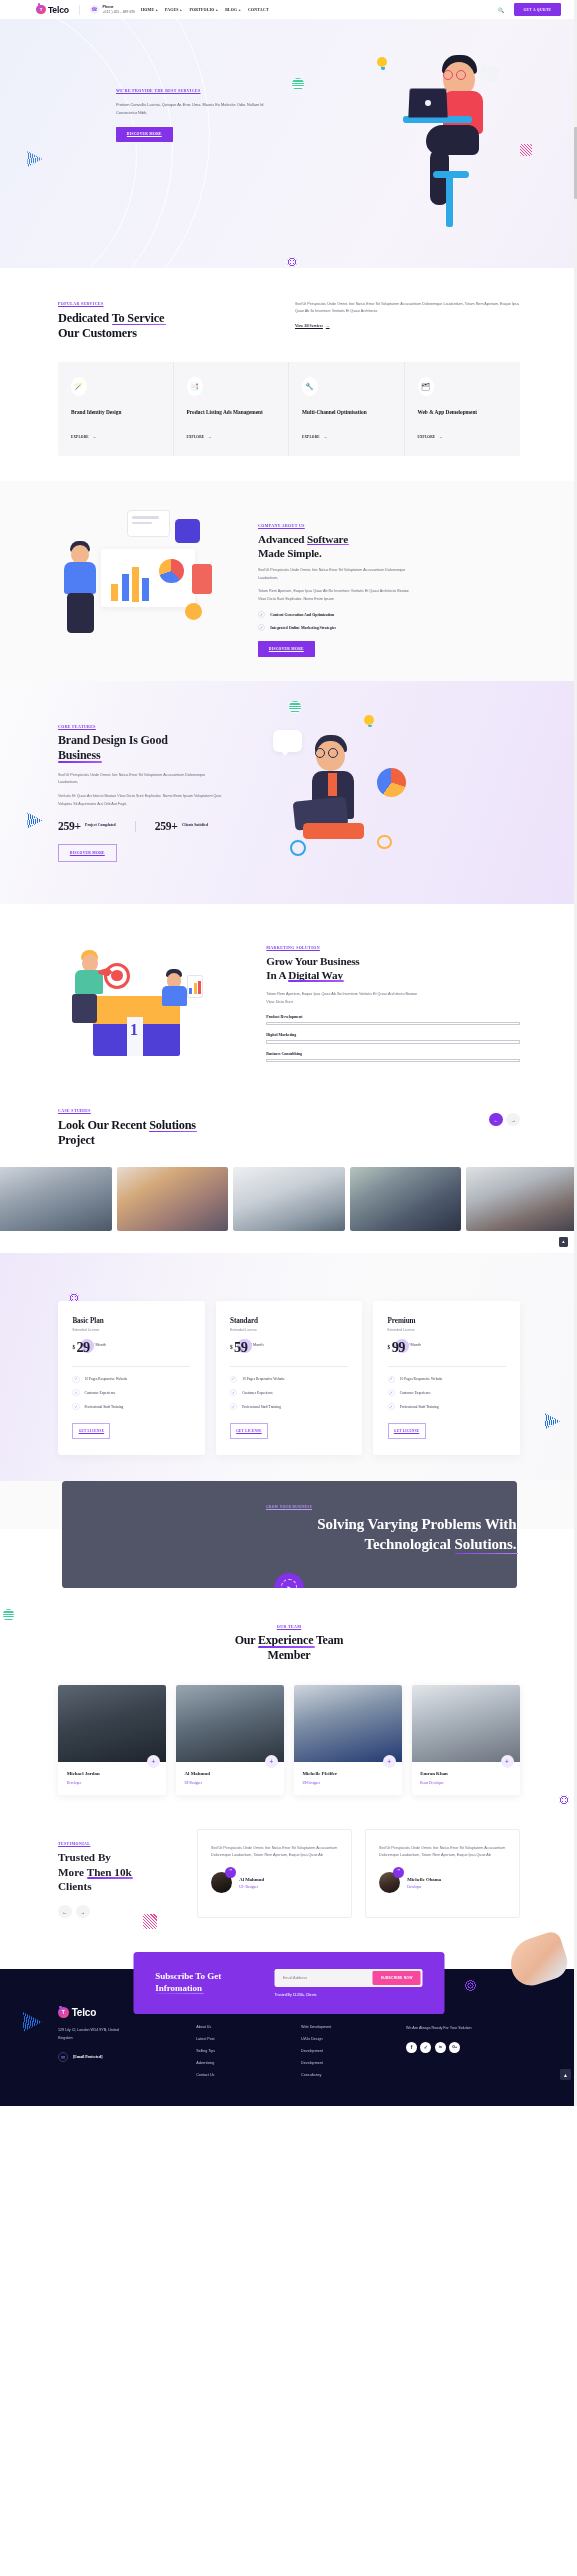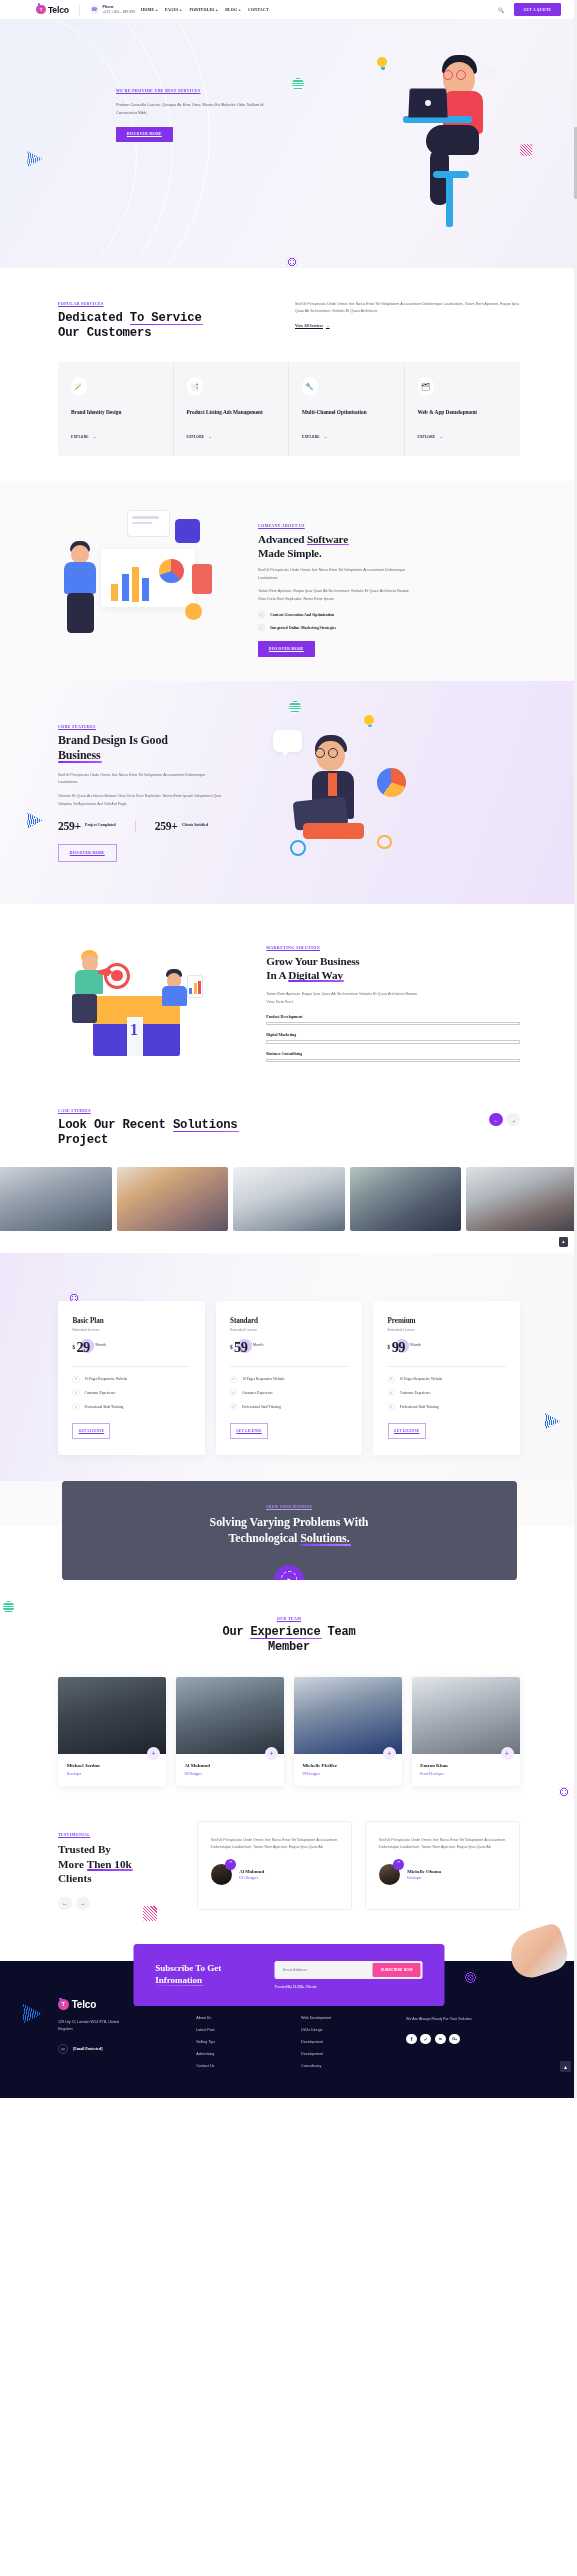--- a/index.html
+++ b/index.html
@@ -106,21 +106,21 @@
   .p-lap{position:absolute;background:#242440;border-radius:2.2px 2.2px 0.7px 0.7px;}
   .bulb{position:absolute;width:11.6px;height:14.4px;}
   .bulb .b{width:10px;height:10px;border-radius:50%;background:#ffc627;}
   .bulb .s{width:4.3px;height:2.9px;margin:0 auto;background:#36b6ef;border-radius:0 0 1.4px 1.4px;}
 
   
   .sec-services{ background:#fff; padding:26px 0 24.6px; }
   .svc-top{ display:flex; gap:20px; }
   .svc-left{ width:217px; }
   .h2{
-    font-family:Liberation Mono, monospace; font-size:12.3px; font-weight:700;
+    font-family:Liberation Serif, serif; font-size:12.3px; font-weight:700;
     line-height:1.25; letter-spacing:-0.2px; color:#14141f; margin-top:3.6px;
   }
   .svc-right{ flex:1; padding-top:6.5px; }
   .body-sm{ font-size:3.7px; color:#6a6a7c; line-height:2.1; }
   .link-arrow{
     display:inline-flex; align-items:center; gap:2.9px; margin-top:8px;
     font-size:3.8px; font-weight:700; color:#17172a; text-decoration:underline;
     text-underline-offset:1.1px; font-family:"Liberation Serif", serif;
   }
   .svc-grid{
@@ -237,22 +237,22 @@
   }
 
   
   .sec-video{ background:linear-gradient(180deg,#fafafb 0%,#fafafb 45%,#ffffff 45%,#ffffff 100%); padding:0 0 0; position:relative;}
   .video-card{
     width:455px; margin:0 auto; background:#525468; border-radius:3.6px;
     padding:24px 0 33px; text-align:center; position:relative;
   }
   .eyebrow-l{ font-size:3.4px; font-weight:700; color:#b79bf5; letter-spacing:0.4px;
     text-decoration:underline; text-underline-offset:1.1px; font-family:"Liberation Serif", serif;}
-  .h2w{ font-family:"Liberation Serif", serif; font-size:12px; font-weight:700;
-        color:#fff; line-height:1.35; margin-top:5px; letter-spacing:-0.1px;}
+  .h2w{ font-family:"Liberation Serif", serif; font-size:15px; font-weight:700;
+        color:#fff; line-height:1.35; margin-top:5px; letter-spacing:-0.1px;text-align:right;}
   .uline-w::after{ background:linear-gradient(90deg,#8a3ff2,#b07cfa); }
   .play{
     position:absolute; left:50%; transform:translateX(-50%); bottom:-15px;
     width:30px;height:30px;border-radius:50%;background:#8332e8;
     display:flex;align-items:center;justify-content:center;
   }
   .play-i{
     width:16.6px;height:16.6px;border-radius:50%;
     border:0.7px dashed rgba(255,255,255,.75);
     display:flex;align-items:center;justify-content:center;

